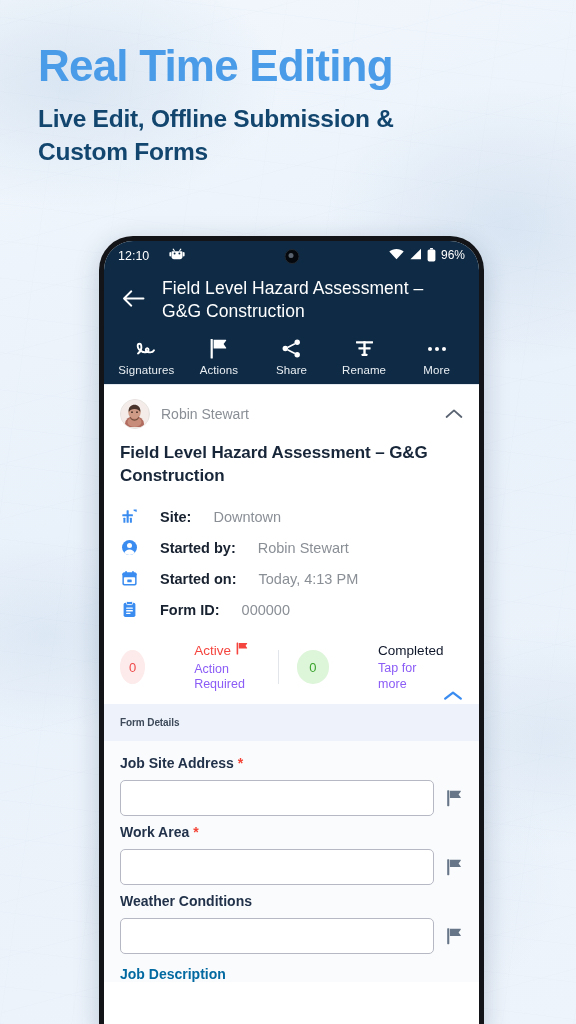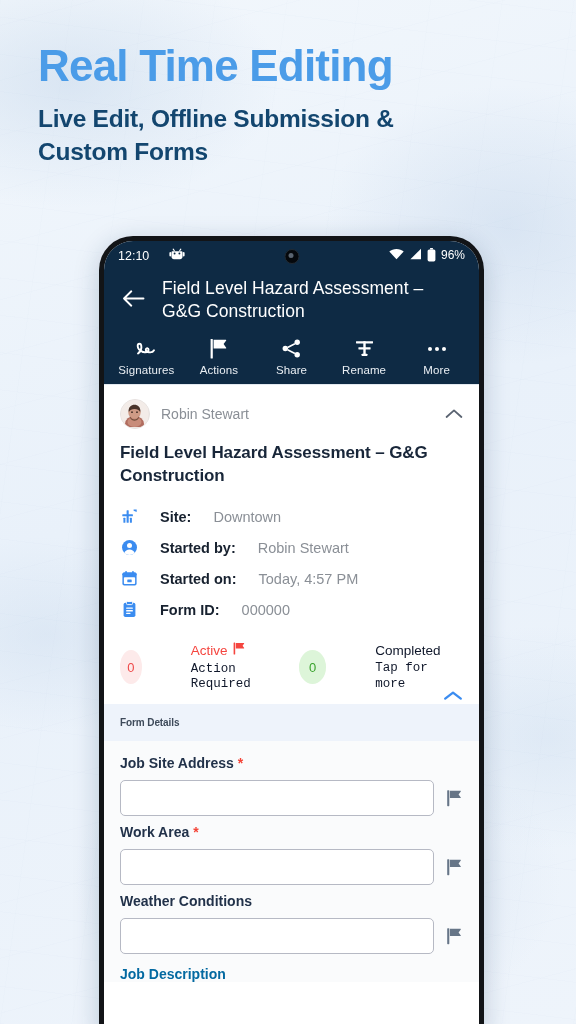--- a/index.html
+++ b/index.html
@@ -238,21 +238,21 @@
   }
   #active-circle { background: #fdeaea; color: #ef4a4a; }
   #completed-circle { background: #ddf5d9; color: #3aa32d; }
   .status-texts { line-height: 1.22; margin-left: 39px; }
   .status-main {
     font-size: 13.5px; font-weight: 500;
     display: flex; align-items: center; gap: 5px;
   }
   #active-main { color: #f5453f; }
   #completed-main { color: #0f172a; }
-  .status-sub { font-size: 12.5px; color: #0f172a; margin-top: 2px; font-family: Liberation Mono, monospace; }
+  .status-sub { font-size: 12.5px; color: #8b5cf6; margin-top: 2px; }
   #strip-chevron {
     position: absolute;
     right: 0; bottom: 2px;
     color: #3b8cf0;
     cursor: pointer;
     display: flex;
   }
 
   
   #form-details-header {
@@ -476,21 +476,21 @@
             <svg width="17" height="17" viewBox="0 0 17 17" fill="#3b8cf0">
               <rect x="1.4" y="2.6" width="14.2" height="13" rx="1.8"></rect>
               <rect x="1.4" y="2.6" width="14.2" height="3.3" rx="1.6" fill="#3b8cf0"></rect>
               <rect x="2.9" y="7.3" width="11.2" height="6.8" rx="0.8" fill="#ffffff"></rect>
               <rect x="6.3" y="9.4" width="4.4" height="2.8" rx="0.5" fill="#3b8cf0"></rect>
               <rect x="4.2" y="0.9" width="1.7" height="3.3" rx="0.8"></rect>
               <rect x="11.1" y="0.9" width="1.7" height="3.3" rx="0.8"></rect>
             </svg>
           </span>
           <span class="meta-label">Started on:</span>
-          <span class="meta-value">Today, 4:57 PM</span>
+          <span class="meta-value">Today, 4:13 PM</span>
         </div>
 
         <div class="meta-row">
           <span class="meta-icon">
             <svg width="17" height="17" viewBox="0 0 17 17" fill="#3b8cf0">
               <rect x="2.6" y="1.8" width="11.8" height="14.2" rx="1.8"></rect>
               <rect x="5.5" y="0.5" width="6" height="3.1" rx="1" fill="#3b8cf0" stroke="#ffffff" stroke-width="0.9"></rect>
               <rect x="5.1" y="6.4" width="6.8" height="1.3" rx="0.5" fill="#ffffff"></rect>
               <rect x="5.1" y="9.1" width="6.8" height="1.3" rx="0.5" fill="#ffffff"></rect>
               <rect x="5.1" y="11.8" width="4.4" height="1.3" rx="0.5" fill="#ffffff"></rect>

